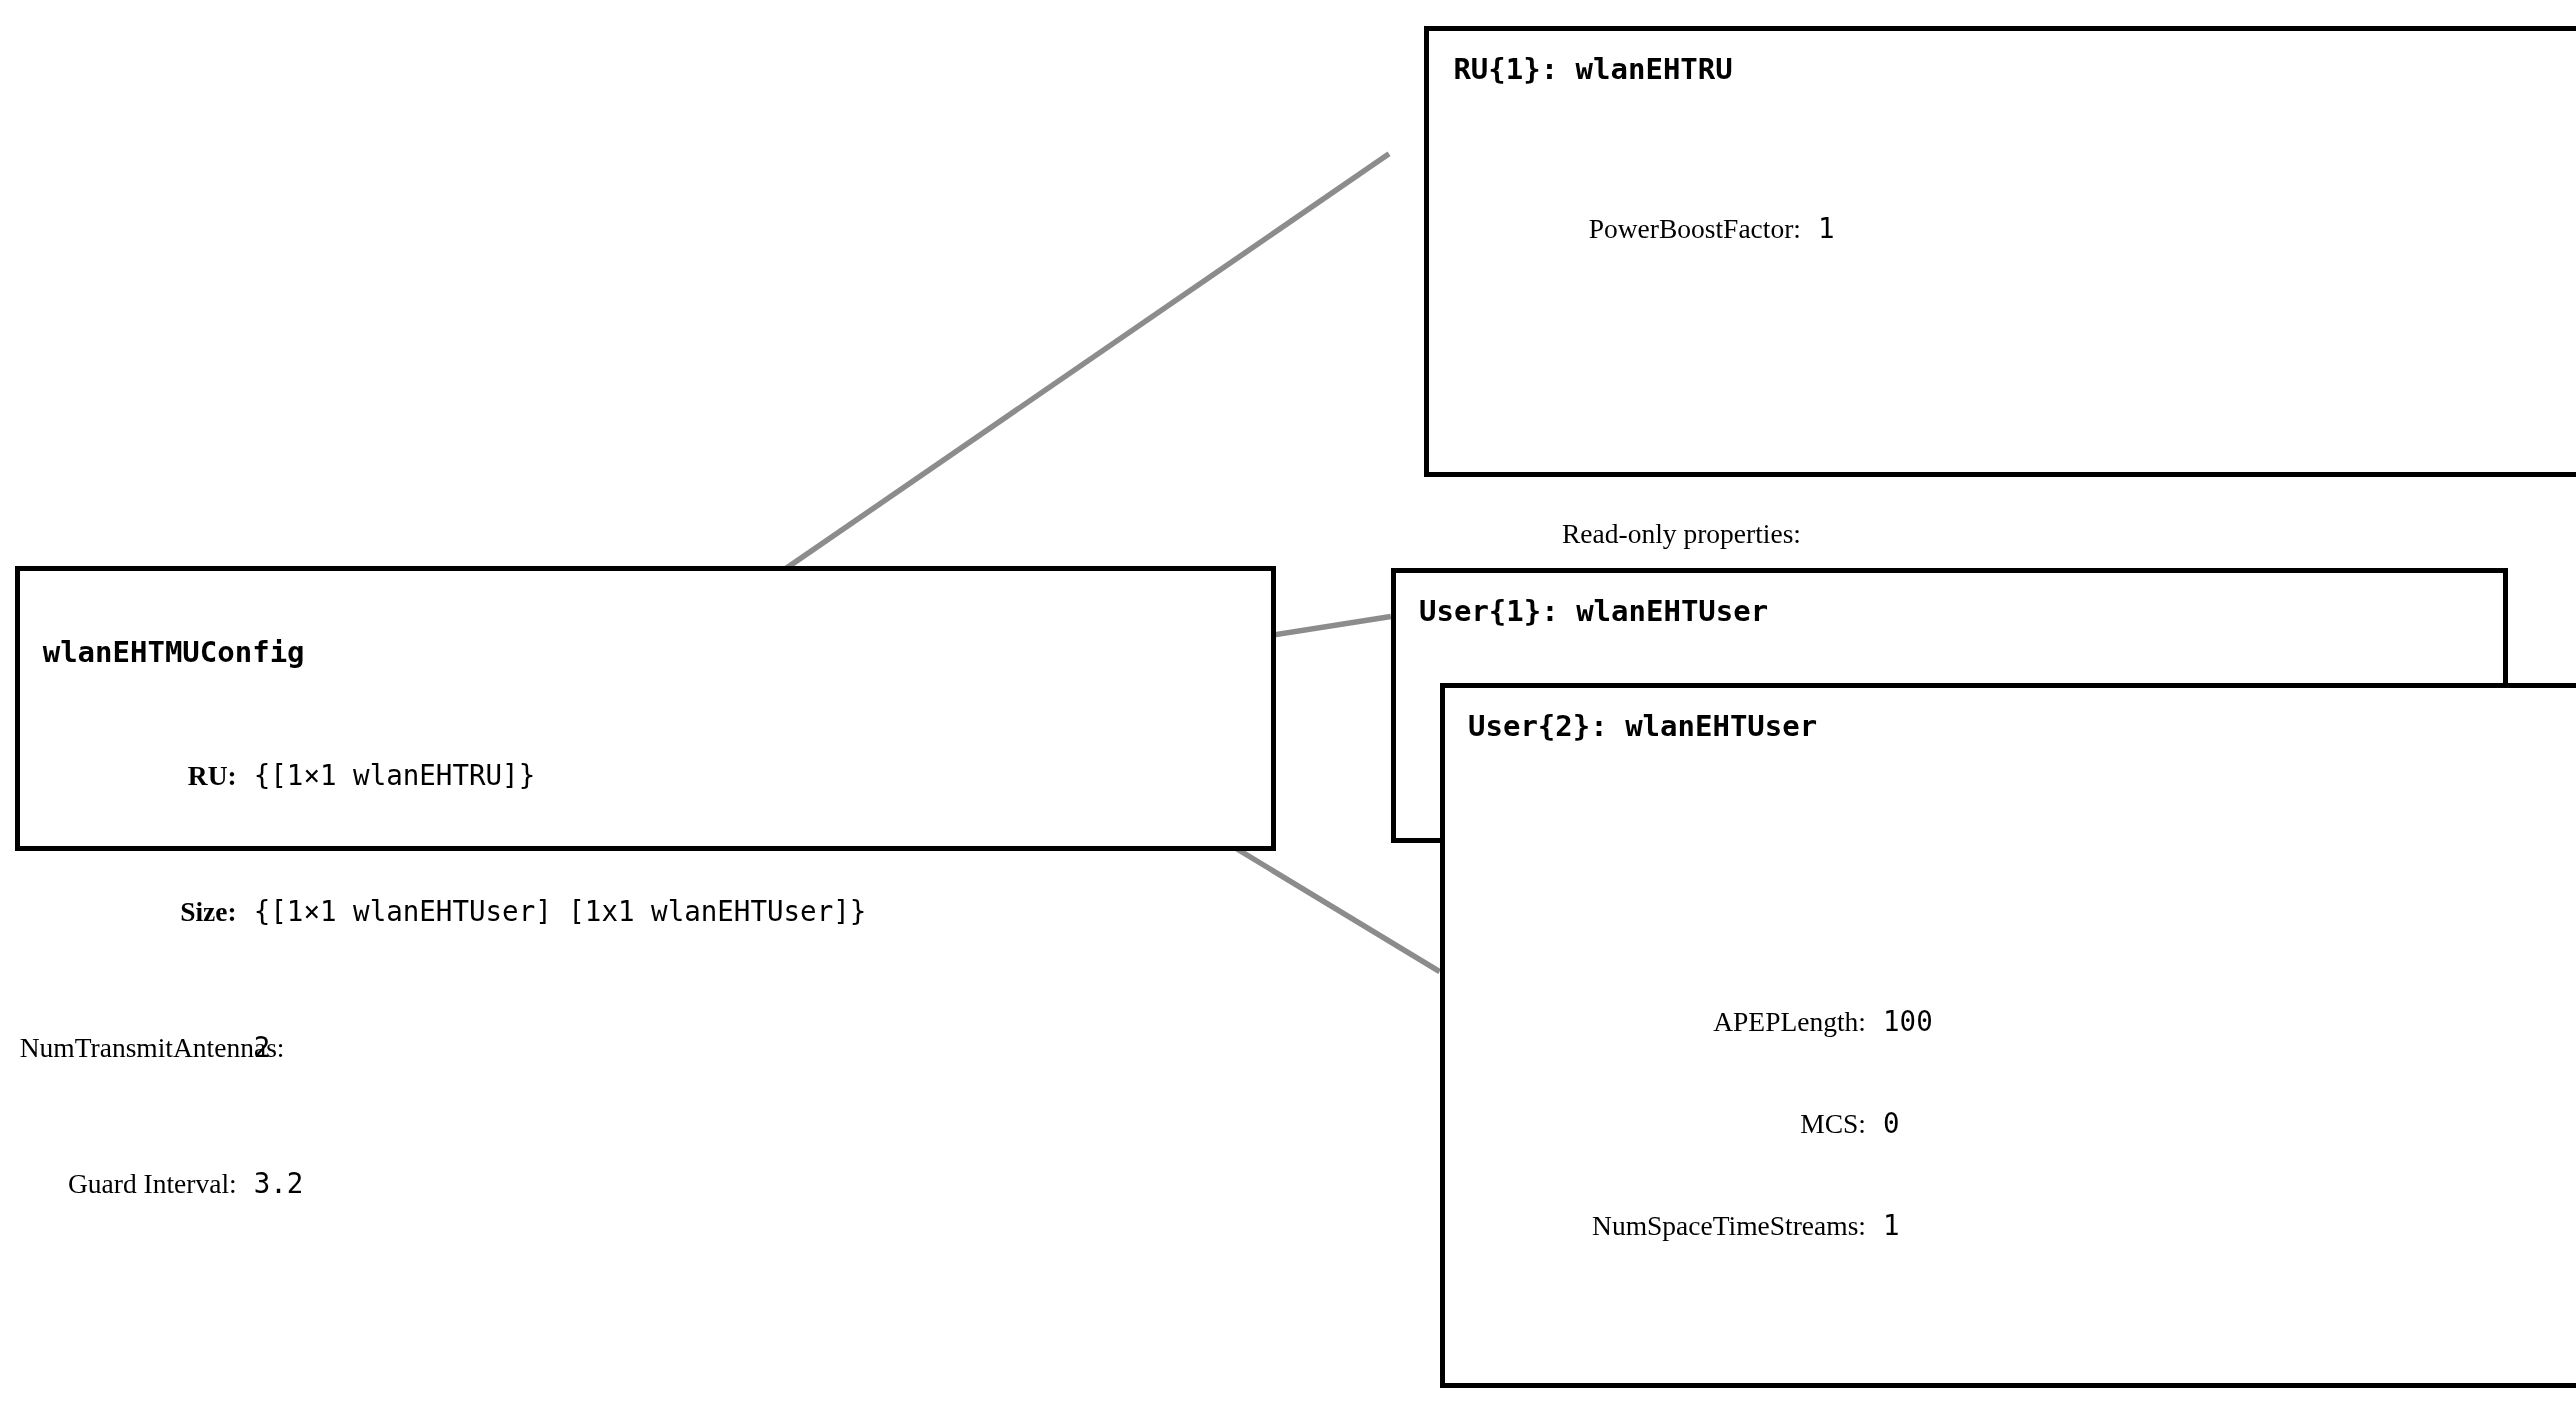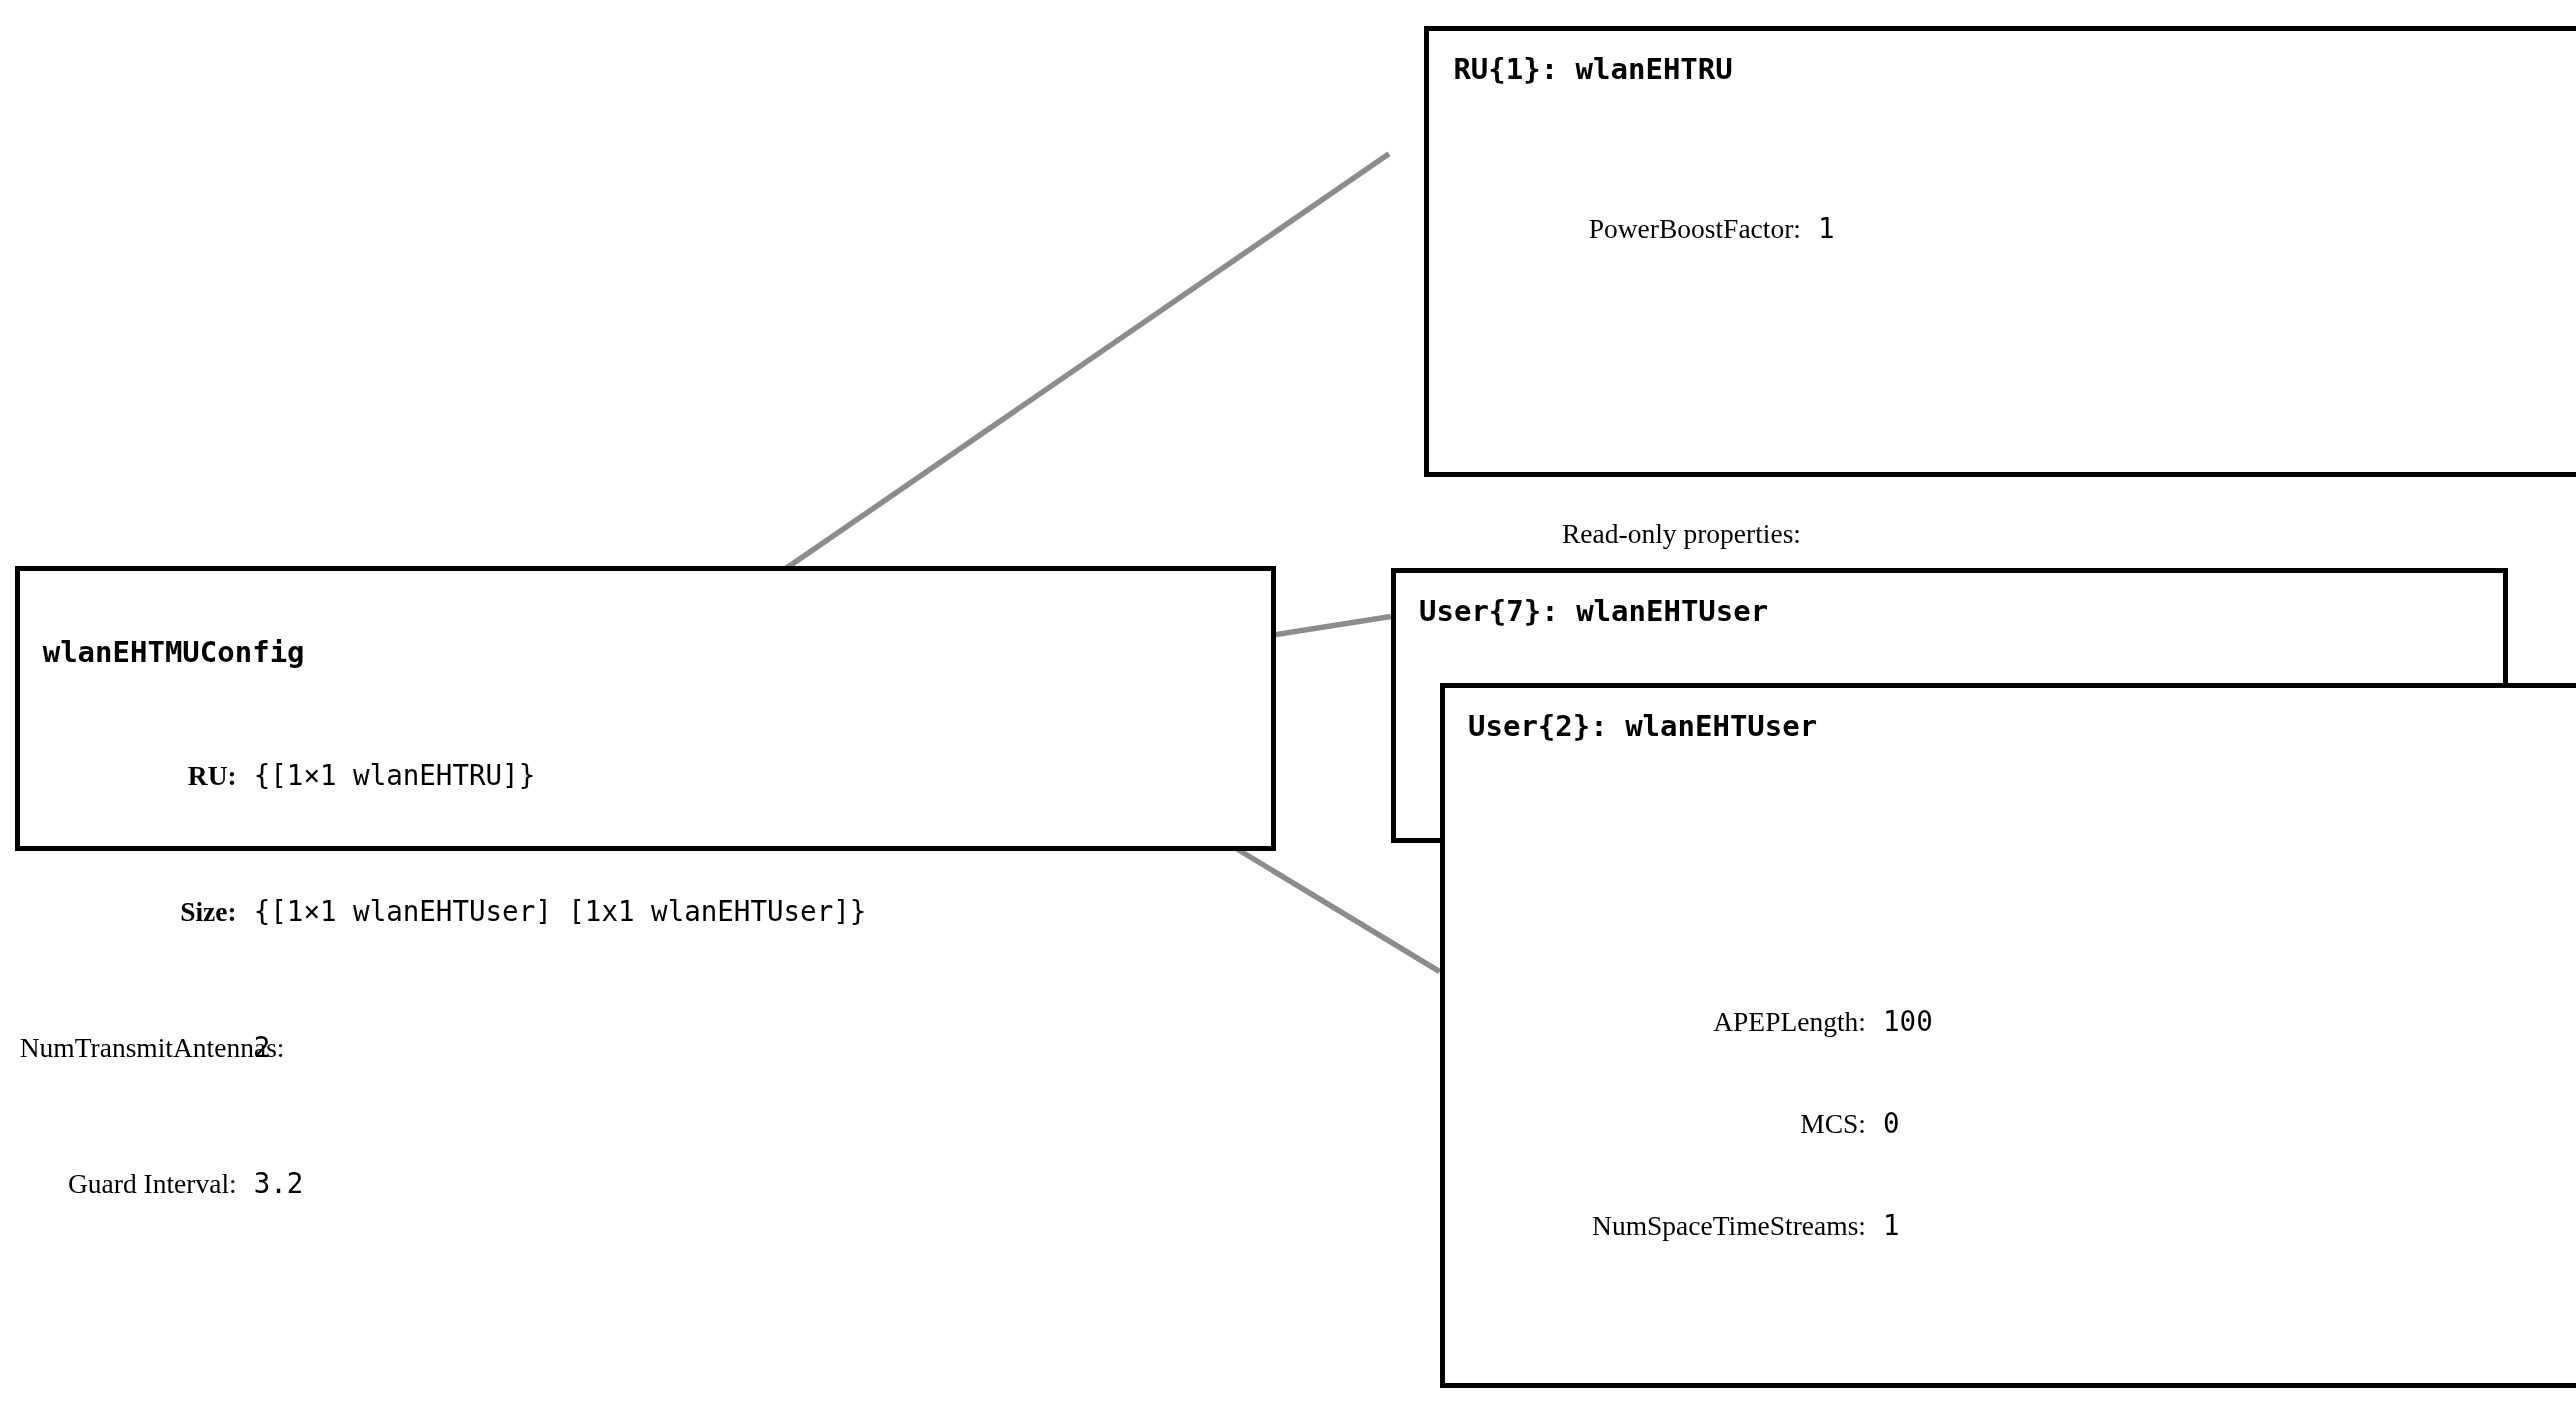--- a/index.html
+++ b/index.html
@@ -165,21 +165,21 @@
 
       <div class="prop-row">
         <span class="prop-key">Guard Interval:</span>
         <span class="prop-val">3.2</span>
       </div>
 
     </div>
   </div>
 
   <div class="obj-box" id="box-user1">
-    <div class="obj-head">User{7}: wlanEHTUser</div>
+    <div class="obj-head">User{1}: wlanEHTUser</div>
     <div class="props">
       <div class="prop-row spacer"></div>
       <div class="prop-row">
         <span class="prop-key">APEPLength:</span>
         <span class="prop-val">100</span>
       </div>
     </div>
   </div>
 
   <div class="obj-box" id="box-user2">

